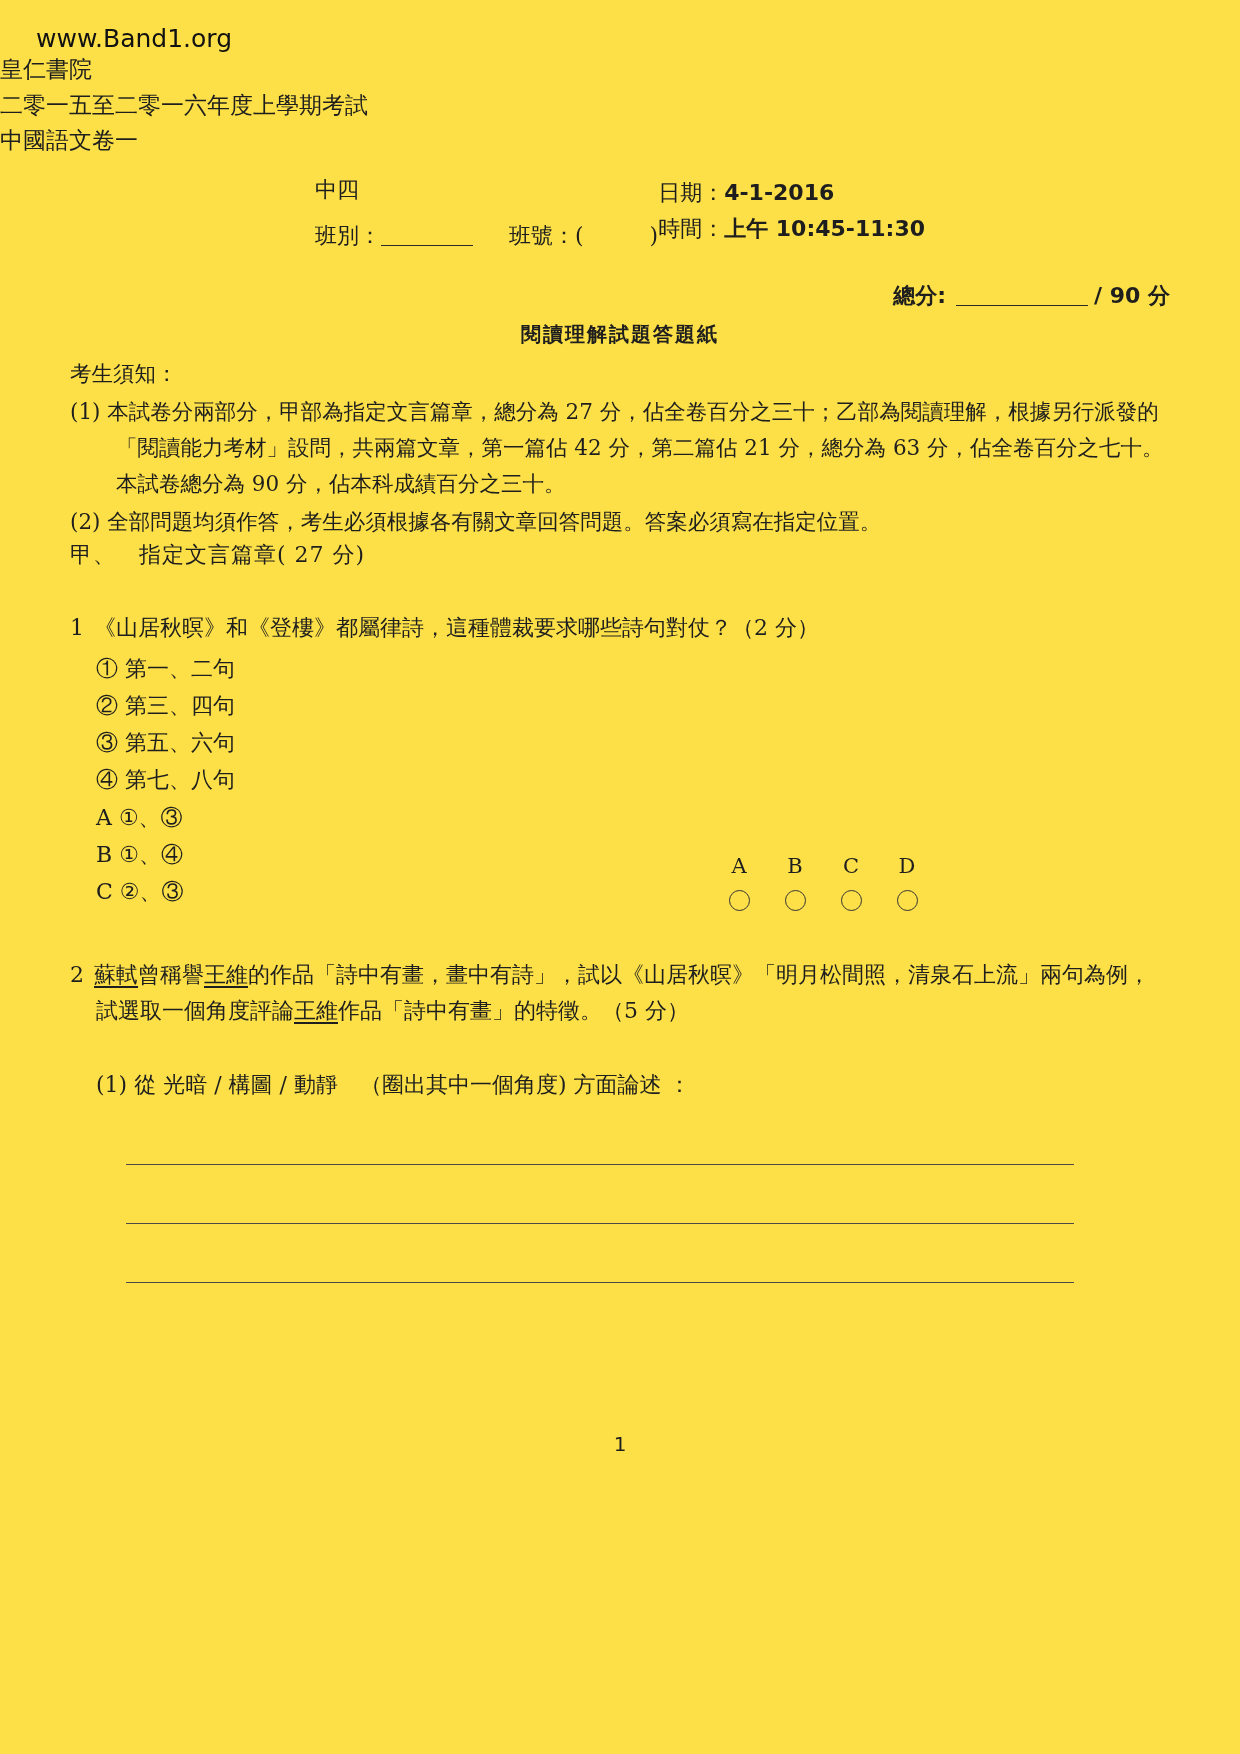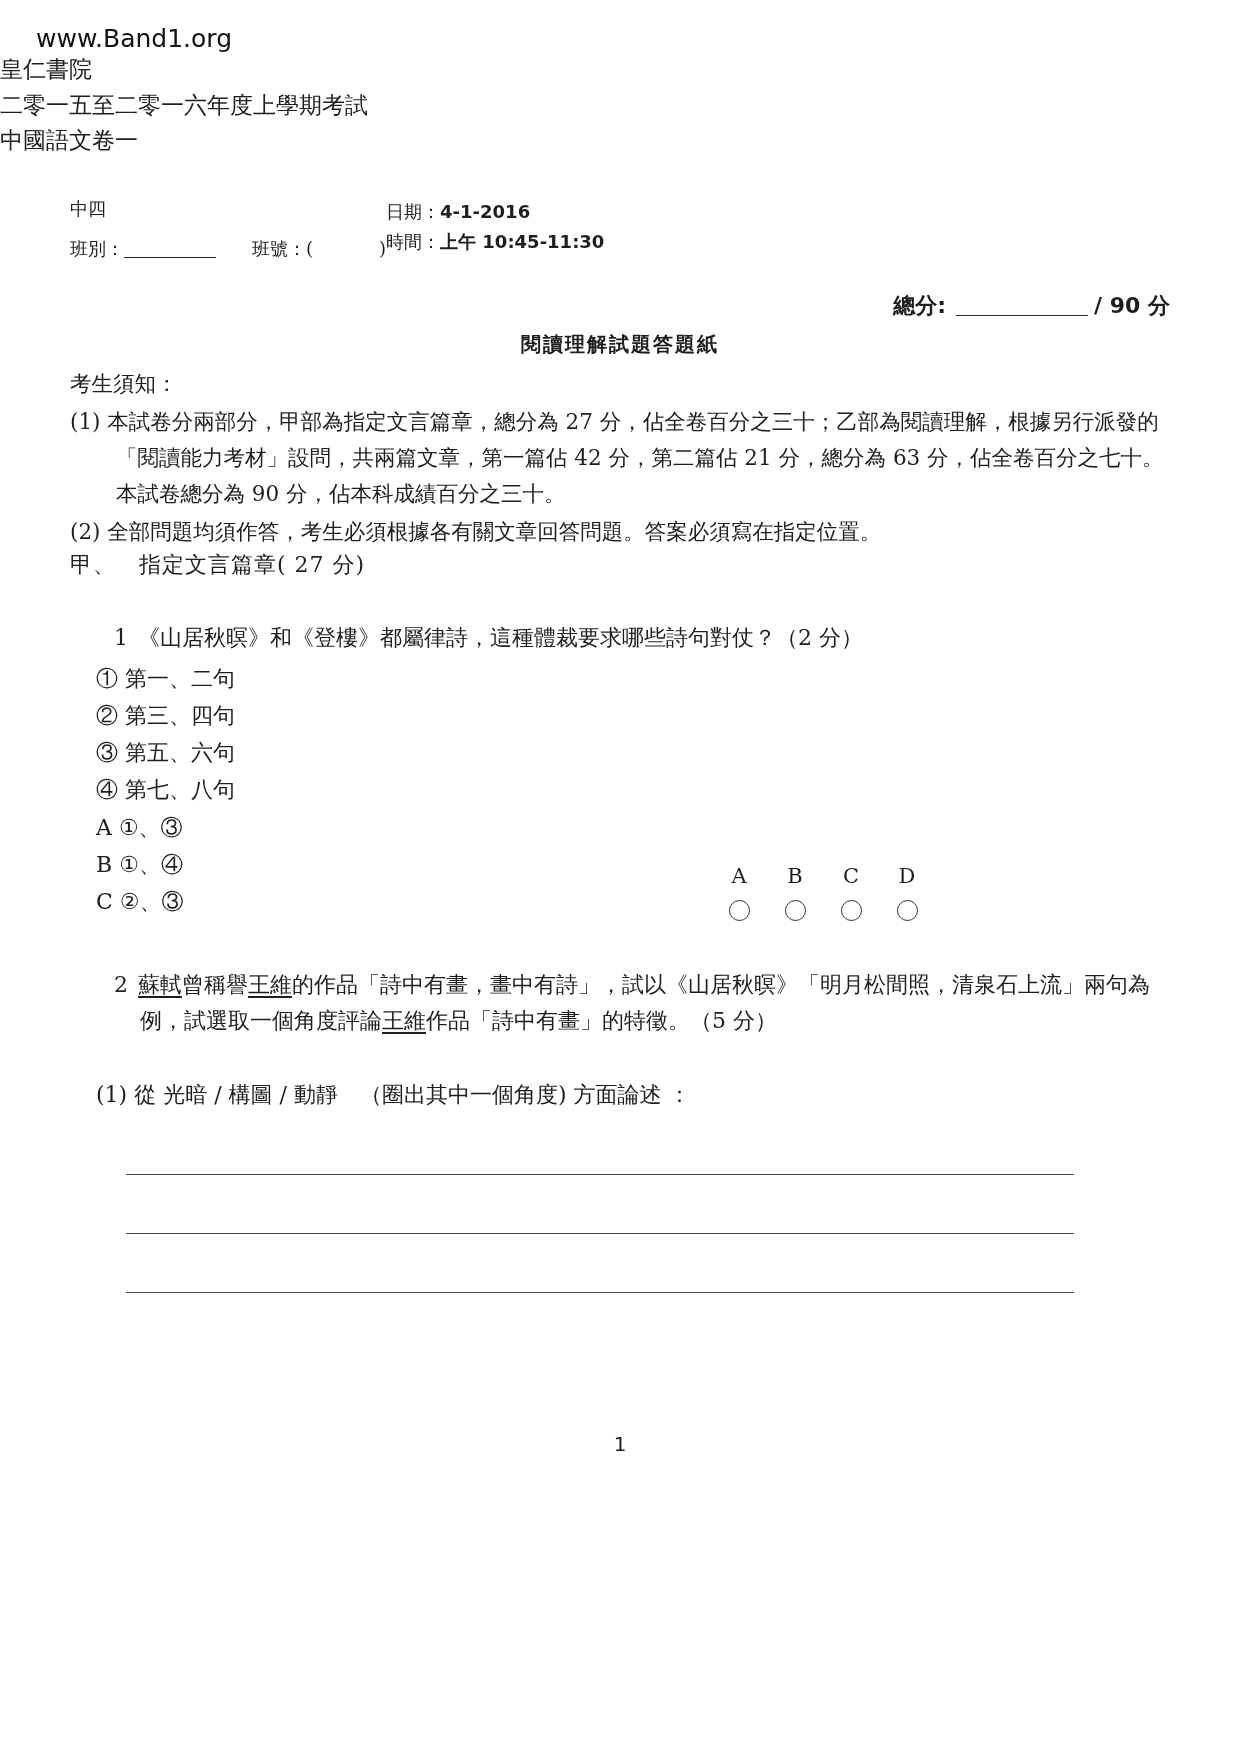--- a/index.html
+++ b/index.html
@@ -1,45 +1,45 @@
 <!DOCTYPE html>
 <html><head>
 <meta charset="utf-8">
 <style>
   * { margin:0; padding:0; box-sizing:border-box; }
   html,body { background:#e9e8e5; }
   .page {
     width:1240px; height:1754px; position:relative; margin:0 auto;
-    background:#ffffff; color:#1e1e1e; overflow:hidden;
+    background:#fde047; color:#1e1e1e; overflow:hidden;
     font-family:"DejaVu Serif","Liberation Serif",serif;
   }
   .watermark {
     position:absolute; top:24px; left:36px; font-size:25px; color:#111;
     font-family:"DejaVu Sans","Liberation Sans",sans-serif;
   }
   .header { padding-top:52px; font-size:23px; line-height:1.55; }
   .content { padding:0 70px; }
   .bold-sans { font-family:"DejaVu Sans","Liberation Sans",sans-serif; font-weight:bold; }
   .blank {
     display:inline-block; border-bottom:1.6px solid #2a2a2a; height:1.05em; vertical-align:-3px;
   }
-  .info-row { display:flex; justify-content:flex-start; margin-top:38px; font-size:18px; }
+  .info-row { display:flex; justify-content:center; margin-top:16px; font-size:22px; }
   .form-line { margin-bottom:16px; }
   .class-blank { width:92px; margin-right:36px; }
   .paren-gap { display:inline-block; width:66px; border-bottom:none; }
   .info-right div { line-height:1.65; }
   .total-row { margin-top:30px; text-align:right; font-size:22px; }
   .total-blank { width:132px; margin:0 6px 0 10px; }
   .page-title { text-align:center; font-size:20px; font-weight:bold; margin-top:10px; letter-spacing:2px; }
   .notice { margin-top:8px; font-size:21.5px; line-height:1.68; }
   .notice-item { padding-left:46px; text-indent:-46px; margin-top:2px; }
   .section-heading { font-size:22px; letter-spacing:1px; }
   .question { position:relative; font-size:22px; }
   .q1 { margin-top:40px; }
-  .q-para { padding-left:26px; text-indent:-26px; line-height:1.65;margin-left:44px; }
+  .q-para { padding-left:26px; text-indent:-26px; line-height:1.65; }
   .q-num { margin-right:10px; }
   .opt-list { margin-left:26px; line-height:1.6; margin-top:4px; }
   .opt-list div { margin-top:2px; }
   .answers {
     position:absolute; right:235px; bottom:-2px;
     display:grid; grid-template-columns:repeat(4,56px); justify-items:center;
   }
   .ans-letter { font-size:21px; }
   .bubble {
     width:21px; height:21px; border:1.7px solid #333; border-radius:50%;

